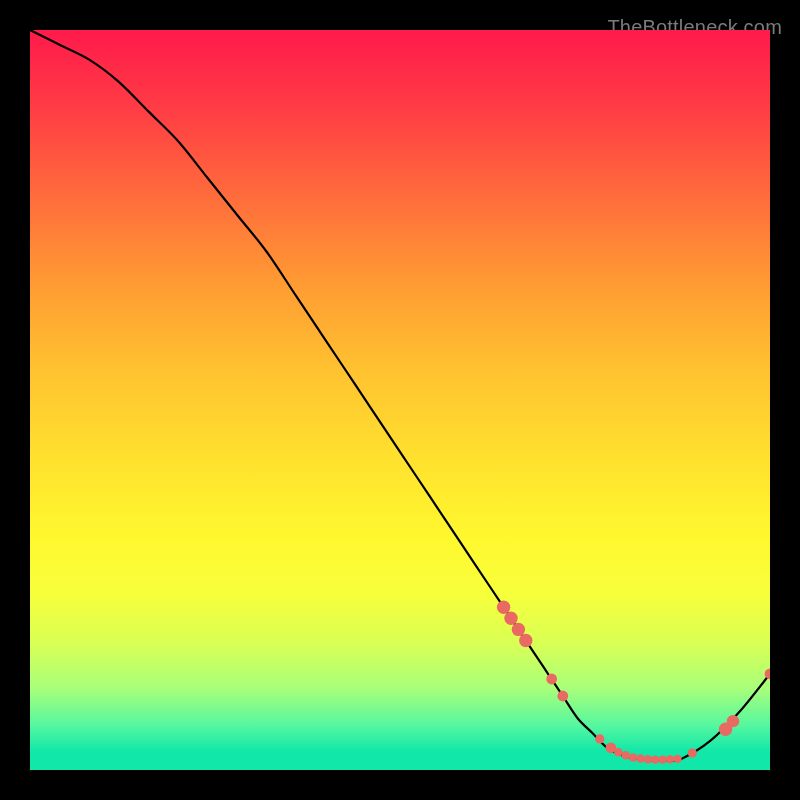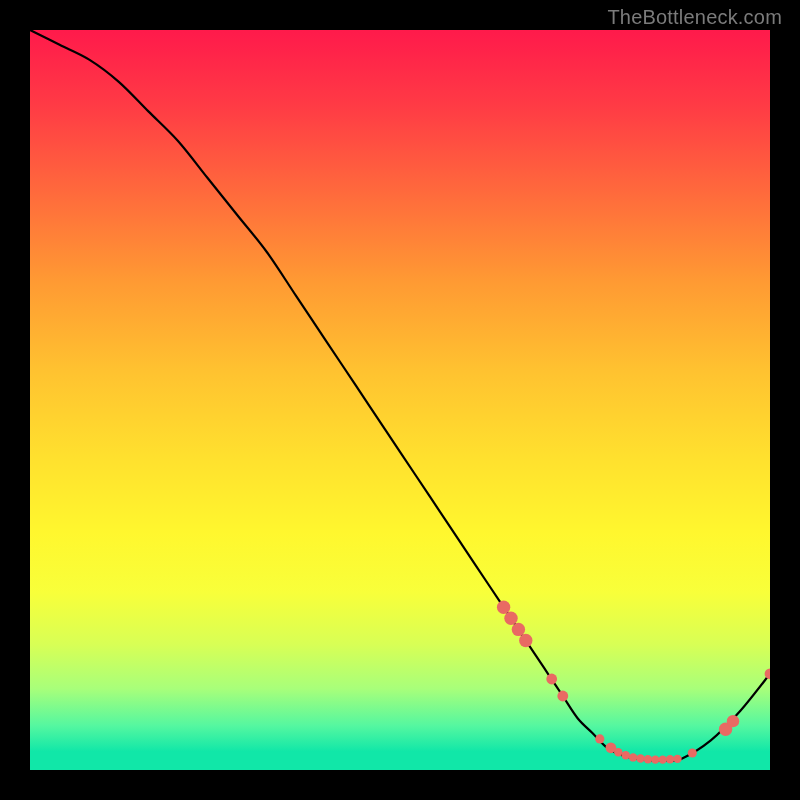--- a/index.html
+++ b/index.html
@@ -36,21 +36,21 @@
       #f8ff3a 76%,
       #d8ff55 83%,
       #a8ff7a 89%,
       #55f7a0 94%,
       #11e7a8 97.5%,
       #11e7a8 100%
     );
   }
   .watermark {
     position: absolute;
-    top: 6px;
+    top: 16px;
     right: 18px;
     color: #7b7b7b;
     font-size: 20px;
     letter-spacing: 0.2px;
     font-weight: 500;
     user-select: none;
   }
   svg.overlay {
     position: absolute;
     left: 0;

